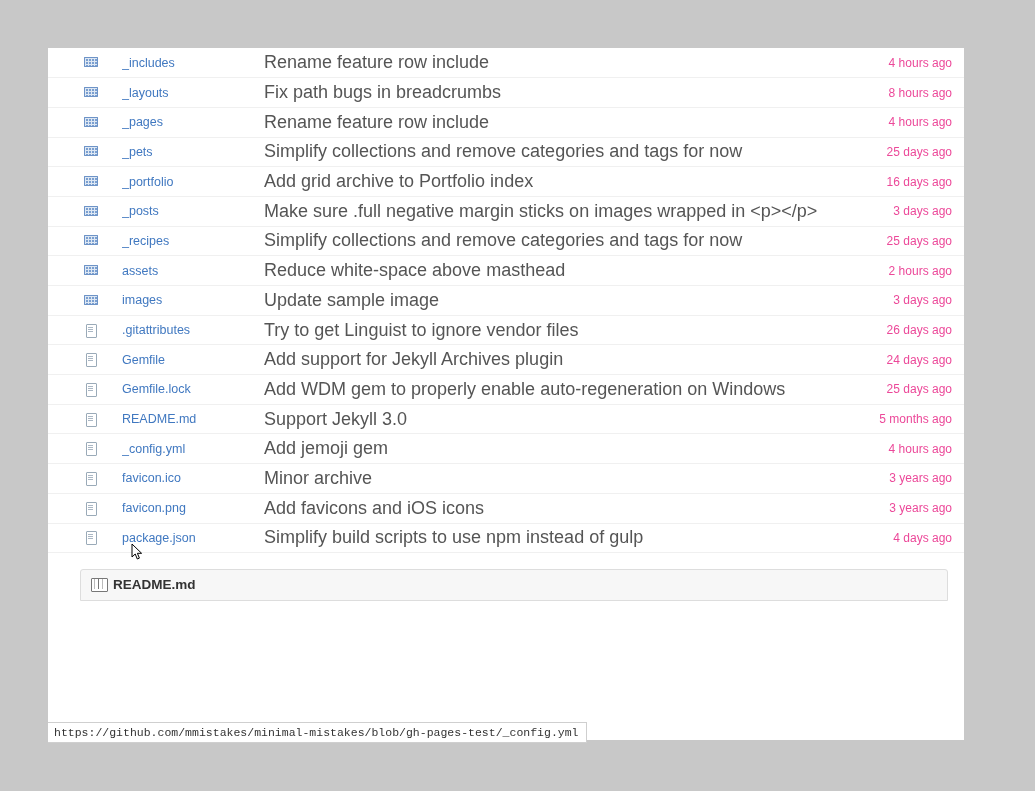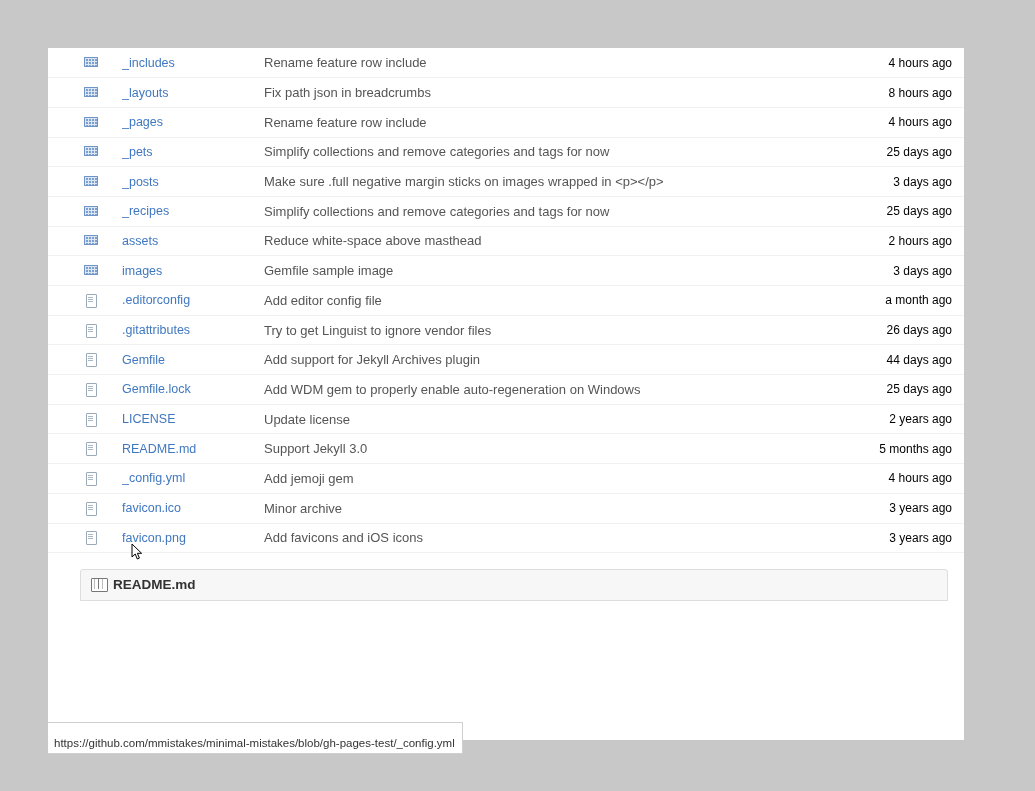--- a/index.html
+++ b/index.html
@@ -53,31 +53,31 @@
   }
   td.col-msg {
     width: 560px;
     padding-left: 0px;
     color: #555;
   }
   td.col-age {
     width: 128px;
     text-align: right;
     padding-right: 17px;
-    color: #000000;
+    color: #ec4899;
     font-size: 12px;
   }
   .fname {
     color: #4078c0;
     text-decoration: none;
     font-size: 12.5px;
   }
   .msg {
     color: #555;
-    font-size: 13px;
+    font-size: 18px;
     text-decoration: none;
   }
 
   
   .icon {
     display: inline-block;
     width: 15px;
     height: 14px;
     position: relative;
     vertical-align: -2px;
@@ -161,25 +161,25 @@
 
   .status-bar {
     position: absolute;
     left: 48px;
     top: 722px;
     height: 19px;
     line-height: 19px;
     background: #ffffff;
     border: 1px solid #cfcfcf;
     border-left: none;
-    padding: 11px 7px 0 6px;
+    padding: 0 7px 0 6px;
     font-size: 11.5px;
     color: #333;
     white-space: nowrap;
-    font-family: Liberation Sans, sans-serif;
+    font-family: Liberation Mono, monospace;
   }
 
   .cursor {
     position: absolute;
     left: 131px;
     top: 543px;
     width: 14px;
     height: 18px;
     pointer-events: none;
   }
@@ -195,91 +195,85 @@
       <tbody>
         <tr>
           <td class="col-icon"><span class="icon icon-dir"></span></td>
           <td class="col-name"><a class="fname" href="#">_includes</a></td>
           <td class="col-msg"><a class="msg" href="#">Rename feature row include</a></td>
           <td class="col-age">4 hours ago</td>
         </tr>
         <tr>
           <td class="col-icon"><span class="icon icon-dir"></span></td>
           <td class="col-name"><a class="fname" href="#">_layouts</a></td>
-          <td class="col-msg"><a class="msg" href="#">Fix path json in breadcrumbs</a></td>
+          <td class="col-msg"><a class="msg" href="#">Fix path bugs in breadcrumbs</a></td>
           <td class="col-age">8 hours ago</td>
         </tr>
         <tr>
           <td class="col-icon"><span class="icon icon-dir"></span></td>
           <td class="col-name"><a class="fname" href="#">_pages</a></td>
           <td class="col-msg"><a class="msg" href="#">Rename feature row include</a></td>
           <td class="col-age">4 hours ago</td>
         </tr>
         <tr>
           <td class="col-icon"><span class="icon icon-dir"></span></td>
           <td class="col-name"><a class="fname" href="#">_pets</a></td>
           <td class="col-msg"><a class="msg" href="#">Simplify collections and remove categories and tags for now</a></td>
           <td class="col-age">25 days ago</td>
         </tr>
         <tr>
           <td class="col-icon"><span class="icon icon-dir"></span></td>
+          <td class="col-name"><a class="fname" href="#">_portfolio</a></td>
+          <td class="col-msg"><a class="msg" href="#">Add grid archive to Portfolio index</a></td>
+          <td class="col-age">16 days ago</td>
+        </tr>
+        <tr>
+          <td class="col-icon"><span class="icon icon-dir"></span></td>
           <td class="col-name"><a class="fname" href="#">_posts</a></td>
           <td class="col-msg"><a class="msg" href="#">Make sure .full negative margin sticks on images wrapped in &lt;p&gt;&lt;/p&gt;</a></td>
           <td class="col-age">3 days ago</td>
         </tr>
         <tr>
           <td class="col-icon"><span class="icon icon-dir"></span></td>
           <td class="col-name"><a class="fname" href="#">_recipes</a></td>
           <td class="col-msg"><a class="msg" href="#">Simplify collections and remove categories and tags for now</a></td>
           <td class="col-age">25 days ago</td>
         </tr>
         <tr>
           <td class="col-icon"><span class="icon icon-dir"></span></td>
           <td class="col-name"><a class="fname" href="#">assets</a></td>
           <td class="col-msg"><a class="msg" href="#">Reduce white-space above masthead</a></td>
           <td class="col-age">2 hours ago</td>
         </tr>
         <tr>
           <td class="col-icon"><span class="icon icon-dir"></span></td>
           <td class="col-name"><a class="fname" href="#">images</a></td>
-          <td class="col-msg"><a class="msg" href="#">Gemfile sample image</a></td>
+          <td class="col-msg"><a class="msg" href="#">Update sample image</a></td>
           <td class="col-age">3 days ago</td>
-        </tr>
-        <tr>
-          <td class="col-icon"><span class="icon icon-file"></span></td>
-          <td class="col-name"><a class="fname" href="#">.editorconfig</a></td>
-          <td class="col-msg"><a class="msg" href="#">Add editor config file</a></td>
-          <td class="col-age">a month ago</td>
         </tr>
         <tr>
           <td class="col-icon"><span class="icon icon-file"></span></td>
           <td class="col-name"><a class="fname" href="#">.gitattributes</a></td>
           <td class="col-msg"><a class="msg" href="#">Try to get Linguist to ignore vendor files</a></td>
           <td class="col-age">26 days ago</td>
         </tr>
         <tr>
           <td class="col-icon"><span class="icon icon-file"></span></td>
           <td class="col-name"><a class="fname" href="#">Gemfile</a></td>
           <td class="col-msg"><a class="msg" href="#">Add support for Jekyll Archives plugin</a></td>
-          <td class="col-age">44 days ago</td>
+          <td class="col-age">24 days ago</td>
         </tr>
         <tr>
           <td class="col-icon"><span class="icon icon-file"></span></td>
           <td class="col-name"><a class="fname" href="#">Gemfile.lock</a></td>
           <td class="col-msg"><a class="msg" href="#">Add WDM gem to properly enable auto-regeneration on Windows</a></td>
           <td class="col-age">25 days ago</td>
         </tr>
         <tr>
           <td class="col-icon"><span class="icon icon-file"></span></td>
-          <td class="col-name"><a class="fname" href="#">LICENSE</a></td>
-          <td class="col-msg"><a class="msg" href="#">Update license</a></td>
-          <td class="col-age">2 years ago</td>
-        </tr>
-        <tr>
-          <td class="col-icon"><span class="icon icon-file"></span></td>
           <td class="col-name"><a class="fname" href="#">README.md</a></td>
           <td class="col-msg"><a class="msg" href="#">Support Jekyll 3.0</a></td>
           <td class="col-age">5 months ago</td>
         </tr>
         <tr>
           <td class="col-icon"><span class="icon icon-file"></span></td>
           <td class="col-name"><a class="fname" href="#">_config.yml</a></td>
           <td class="col-msg"><a class="msg" href="#">Add jemoji gem</a></td>
           <td class="col-age">4 hours ago</td>
         </tr>
@@ -288,20 +282,26 @@
           <td class="col-name"><a class="fname" href="#">favicon.ico</a></td>
           <td class="col-msg"><a class="msg" href="#">Minor archive</a></td>
           <td class="col-age">3 years ago</td>
         </tr>
         <tr>
           <td class="col-icon"><span class="icon icon-file"></span></td>
           <td class="col-name"><a class="fname" href="#">favicon.png</a></td>
           <td class="col-msg"><a class="msg" href="#">Add favicons and iOS icons</a></td>
           <td class="col-age">3 years ago</td>
         </tr>
+        <tr>
+          <td class="col-icon"><span class="icon icon-file"></span></td>
+          <td class="col-name"><a class="fname" href="#">package.json</a></td>
+          <td class="col-msg"><a class="msg" href="#">Simplify build scripts to use npm instead of gulp</a></td>
+          <td class="col-age">4 days ago</td>
+        </tr>
       </tbody>
     </table>
 
     <div class="readme-box">
       <span class="icon-book"></span><span>README.md</span>
     </div>
 
   </div>
 
   <div class="status-bar">https://github.com/mmistakes/minimal-mistakes/blob/gh-pages-test/_config.yml</div>

